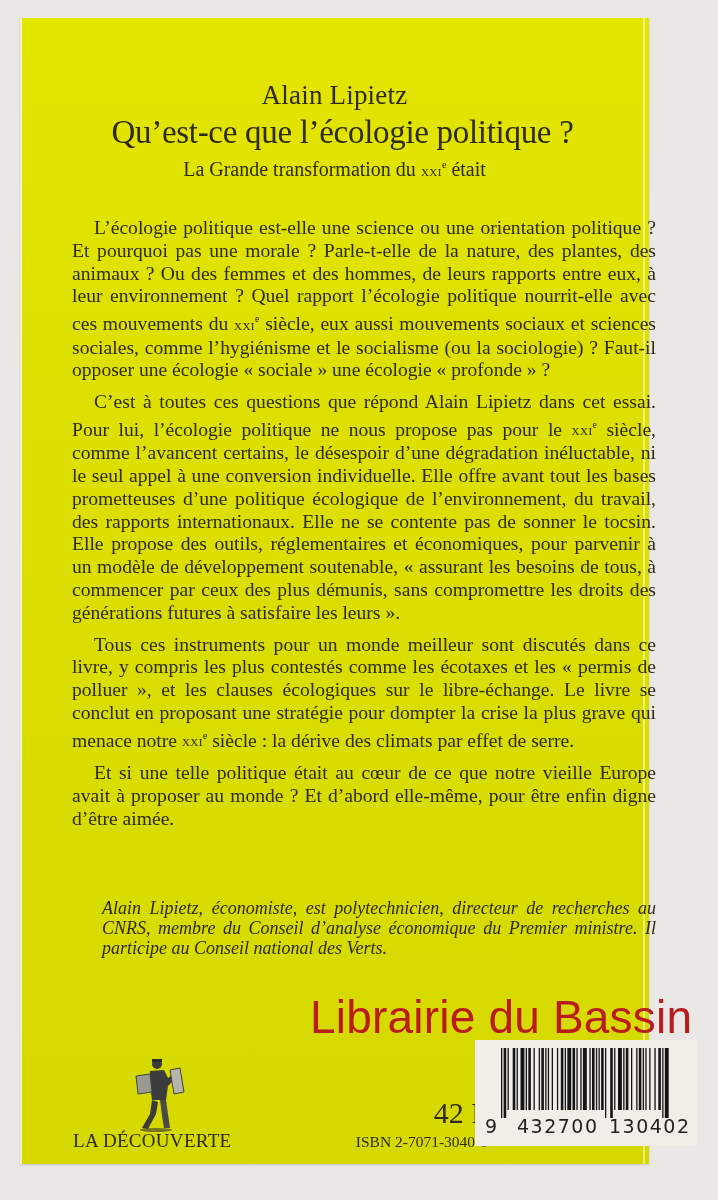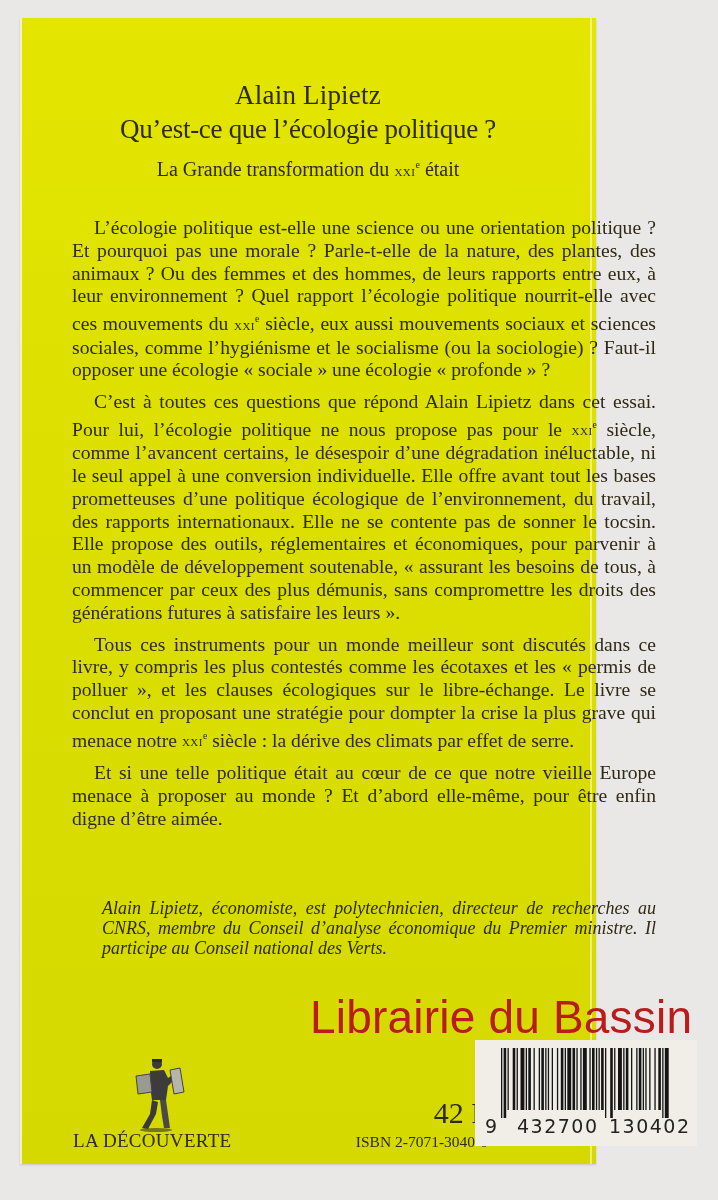--- a/index.html
+++ b/index.html
@@ -3,37 +3,37 @@
 <meta charset="utf-8">
 <style>
   html, body { margin: 0; padding: 0; }
   body {
     width: 718px; height: 1200px; overflow: hidden;
     background: #e9e8e6;
     position: relative;
     font-family: "Liberation Serif", "DejaVu Serif", serif;
   }
   .book {
-    position: absolute; left: 20px; top: 18px; width: 576px; height: 1146px;
+    position: absolute; left: 20px; top: 18px; width: 629px; height: 1146px;
     background: #dde000;
     background: linear-gradient(180deg, #e4e600 0%, #dcdf00 40%, #d6d900 100%);
     box-shadow: 0 1px 2px rgba(0,0,0,0.15), 2px 0 0 #f3f1c8 inset;
     color: #2e2a14;
   }
   .edge-right {
     position: absolute; right: 4px; top: 0; width: 2px; height: 100%;
     background: rgba(255,255,220,0.55);
   }
   .author {
     position: absolute; left: 0; width: 100%; top: 62px; text-align: center;
     font-size: 27px; letter-spacing: 0.2px;
   }
   .title {
     position: absolute; left: 0; width: 100%; top: 96px; text-align: center;
-    font-size: 27px; letter-spacing: -0.3px;
+    font-size: 33px; letter-spacing: -0.3px; padding-left: 8px;
   }
   .subtitle {
     position: absolute; left: 0; width: 100%; top: 140px; text-align: center;
     font-size: 20px;
   }
   .sc { font-variant: small-caps; font-size: 0.82em; letter-spacing: 0.5px; margin-top: 22px; }
   .sup { font-size: 0.5em; vertical-align: super; }
   .body-text {
     position: absolute; left: 52px; width: 584px; top: 199px;
     font-size: 19.6px; line-height: 22.8px; text-align: justify;
@@ -85,21 +85,21 @@
   <div class="edge-right"></div>
 
   <div class="author">Alain Lipietz</div>
   <div class="title">Qu’est-ce que l’écologie politique ?</div>
   <div class="subtitle"><span>La Grande transformation du </span><span class="sc">xxi</span><span class="sup">e</span><span> était</span></div>
 
   <div class="body-text">
     <p><span>L’écologie politique est-elle une science ou une orientation politique ? Et pourquoi pas une morale ? Parle-t-elle de la nature, des plantes, des animaux ? Ou des femmes et des hommes, de leurs rapports entre eux, à leur environnement ? Quel rapport l’écologie politique nourrit-elle avec ces mouvements du </span><span class="sc">xxi</span><span class="sup">e</span><span> siècle, eux aussi mouvements sociaux et sciences sociales, comme l’hygiénisme et le socialisme (ou la sociologie) ? Faut-il opposer une écologie « sociale » une écologie « profonde » ?</span></p>
     <p><span>C’est à toutes ces questions que répond Alain Lipietz dans cet essai. Pour lui, l’écologie politique ne nous propose pas pour le </span><span class="sc">xxi</span><span class="sup">e</span><span> siècle, comme l’avancent certains, le désespoir d’une dégradation inéluctable, ni le seul appel à une conversion individuelle. Elle offre avant tout les bases prometteuses d’une politique écologique de l’environnement, du travail, des rapports internationaux. Elle ne se contente pas de sonner le tocsin. Elle propose des outils, réglementaires et économiques, pour parvenir à un modèle de développement soutenable, « assurant les besoins de tous, à commencer par ceux des plus démunis, sans compromettre les droits des générations futures à satisfaire les leurs ».</span></p>
     <p><span>Tous ces instruments pour un monde meilleur sont discutés dans ce livre, y compris les plus contestés comme les écotaxes et les « permis de polluer », et les clauses écologiques sur le libre-échange. Le livre se conclut en proposant une stratégie pour dompter la crise la plus grave qui menace notre </span><span class="sc">xxi</span><span class="sup">e</span><span> siècle : la dérive des climats par effet de serre.</span></p>
-    <p><span>Et si une telle politique était au cœur de ce que notre vieille Europe menace à proposer au monde ? Et d’abord elle-même, pour être enfin digne d’être aimée.</span></p>
+    <p><span>Et si une telle politique était au cœur de ce que notre vieille Europe avait à proposer au monde ? Et d’abord elle-même, pour être enfin digne d’être aimée.</span></p>
   </div>
 
   <div class="bio">Alain Lipietz, économiste, est polytechnicien, directeur de recherches au CNRS, membre du Conseil d’analyse économique du Premier ministre. Il participe au Conseil national des Verts.</div>
 
   <svg class="logo" viewBox="0 0 60 78">
     <circle cx="27" cy="8" r="5" fill="#3a3a3a"></circle>
     <rect x="22" y="3" width="10" height="3" fill="#2a2a2a"></rect>
     <path d="M20 15 L34 14 L38 22 L44 18 L46 22 L38 30 L36 44 L22 44 L20 30 Z" fill="#3c3c3c"></path>
     <path d="M6 20 L20 18 L22 36 L8 38 Z" fill="#9a9a90" stroke="#444" stroke-width="1"></path>
     <path d="M40 14 L50 12 L54 36 L44 38 Z" fill="#b5b5aa" stroke="#444" stroke-width="1"></path>

